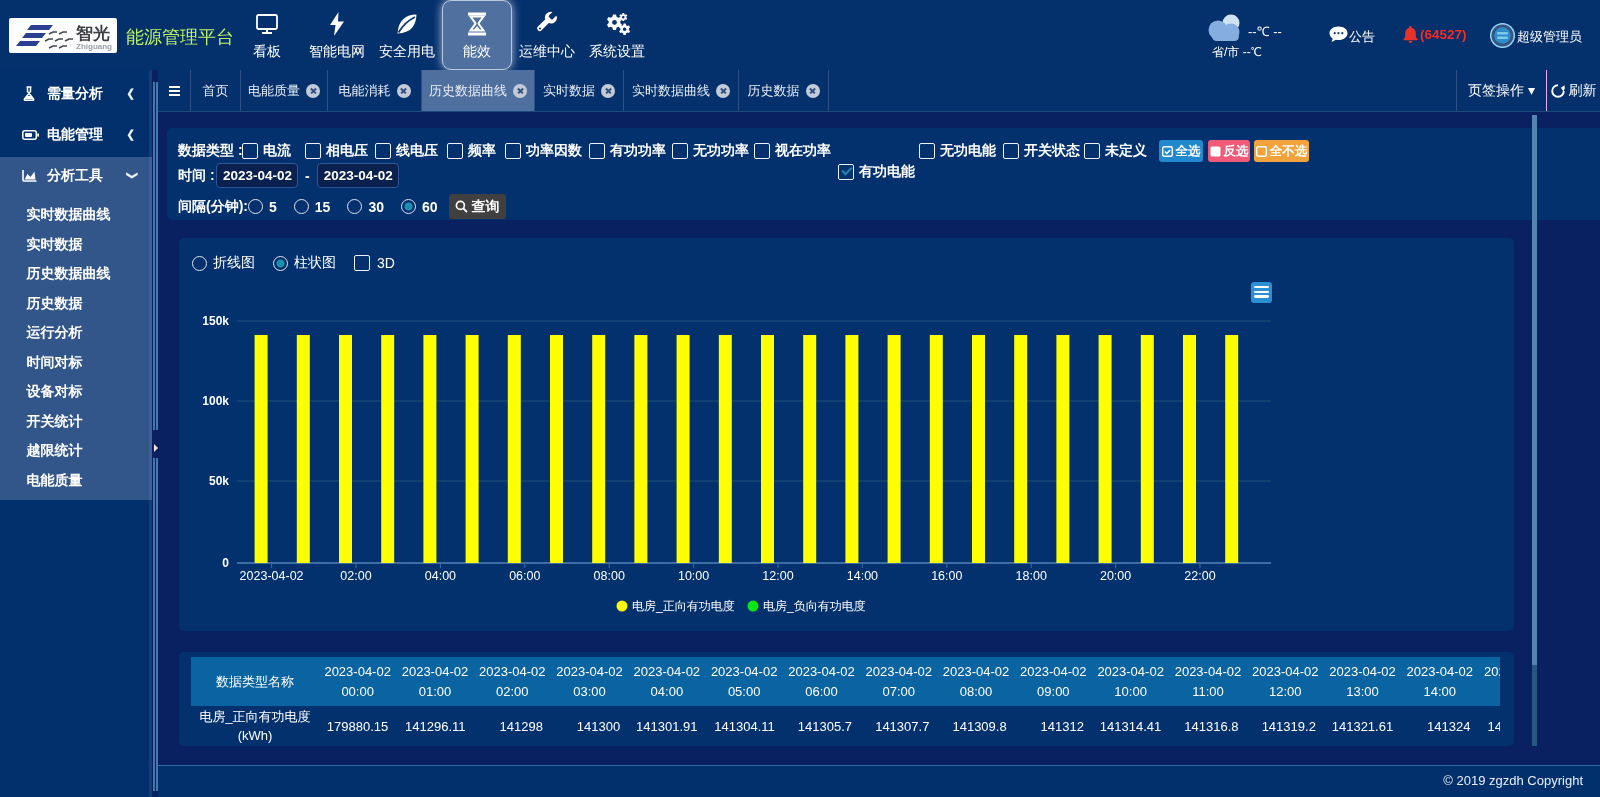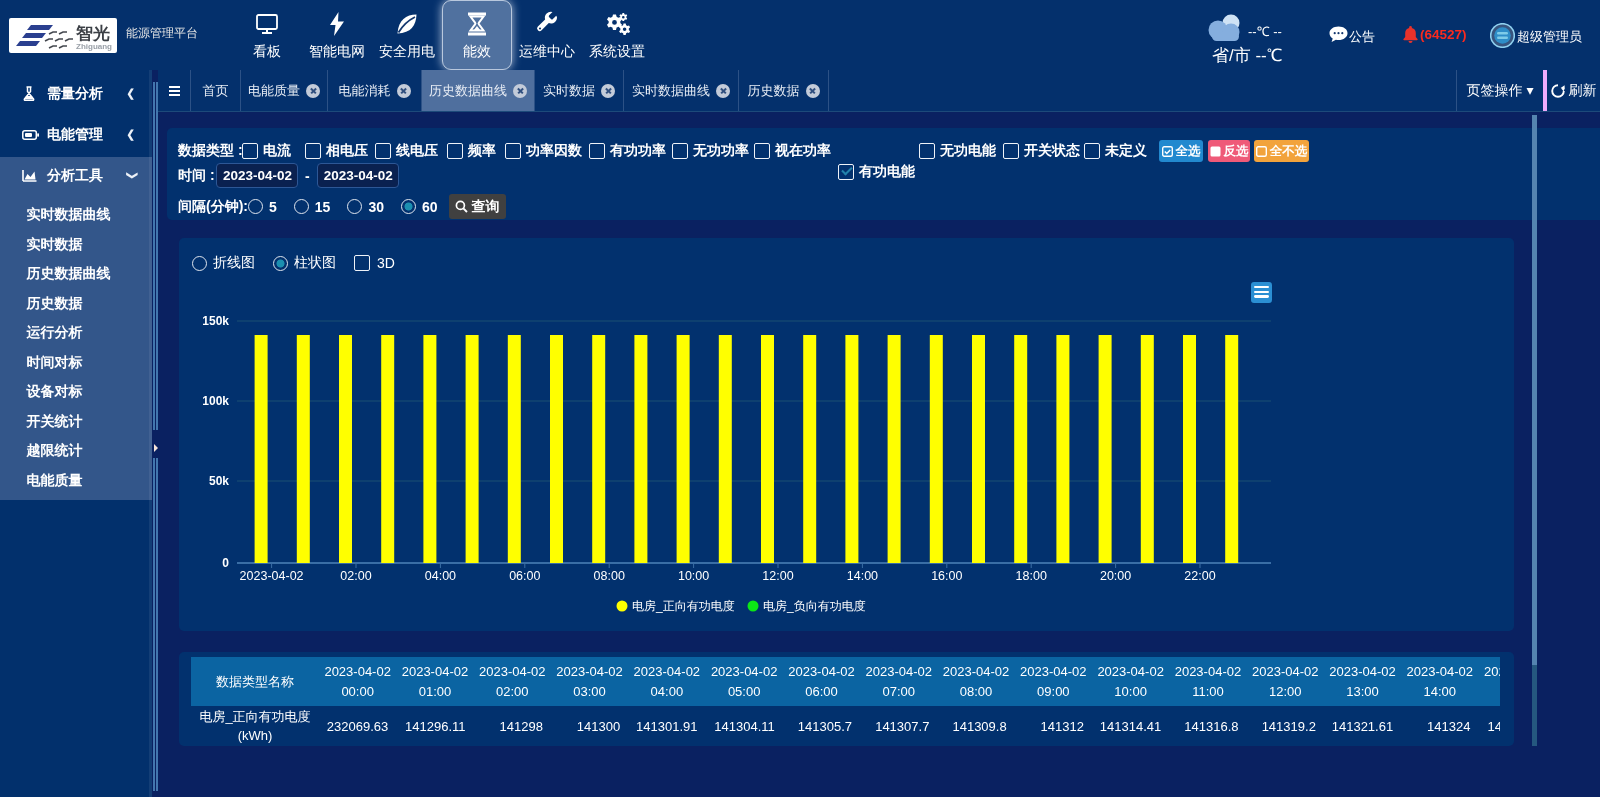--- a/index.html
+++ b/index.html
@@ -1,21 +1,21 @@
 <!DOCTYPE html>
 <html><head>
 <meta charset="utf-8">
 <style>
 *{margin:0;padding:0;box-sizing:border-box;}
 html,body{width:1600px;height:797px;overflow:hidden;}
 body{font-family:"Liberation Sans",sans-serif;position:relative;background:#0a2161;color:#fff;}
 
 .header{position:absolute;left:0;top:0;width:1600px;height:70px;background:#04306c;text-decoration:underline;}
 .logo{position:absolute;left:9px;top:18px;width:108px;height:35px;background:#fff;border-radius:2px;}
-.brand{position:absolute;left:126px;top:25px;font-size:12px;color:#e5e5e5;}
+.brand{position:absolute;left:126px;top:25px;font-size:18px;color:#bef264;}
 .nav{position:absolute;left:232px;top:0;height:70px;display:flex;}
 .nav .item{width:70px;height:70px;display:flex;flex-direction:column;align-items:center;justify-content:center;color:#fff;}
 .nav .item .ic{height:30px;display:flex;align-items:center;justify-content:center;}
 .nav .item .tx{font-size:14px;margin-top:4px;white-space:nowrap;}
 .nav .item.sel{background:#50719f;border:1px solid #b9c8dd;border-radius:9px;box-shadow:0 0 10px rgba(220,230,245,.8);}
 
 .sidebar{position:absolute;left:0;top:70px;width:152px;height:727px;background:#02306c;}
 .sidebar:after{content:"";position:absolute;right:0;top:0;width:3px;height:100%;background:rgba(255,255,255,0.07);}
 .smenu .m1{position:relative;height:41px;display:flex;align-items:center;color:#fff;font-size:14px;font-weight:bold;padding-left:9px;}
 .smenu .m1 .mic{width:17px;margin-left:13px;margin-right:8px;display:flex;}
@@ -33,21 +33,21 @@
 
 .tabbar{position:absolute;left:0;top:0;width:1442px;height:42px;background:#04306c;border-bottom:1px solid #1d4a7a;display:flex;align-items:stretch;font-size:14px;}
 .tabbar .burger{width:33px;display:flex;align-items:center;justify-content:center;border-right:1px solid #2c5186;}
 .tab{display:flex;align-items:center;padding:0 10px;border-right:1px solid #2c5186;color:#e8edf5;font-size:13px;white-space:nowrap;}
 .tab.act{background:#4f6f9e;}
 .tclose{display:inline-block;width:14px;height:14px;background:#c3cbd9;border-radius:50%;margin-left:6px;position:relative;}
 .tclose:before,.tclose:after{content:"";position:absolute;left:3.5px;top:6.2px;width:7px;height:1.6px;background:#31507f;}
 .tclose:before{transform:rotate(45deg);}
 .tclose:after{transform:rotate(-45deg);}
 .tabsp{flex:1;}
-.tabop{display:flex;align-items:center;justify-content:center;width:91px;border-left:1px solid #2c5186;border-right:4px solid #f0abfc;color:#fff;}
+.tabop{display:flex;align-items:center;justify-content:center;width:91px;border-left:1px solid #2c5186;border-right:1px solid #f0abfc;color:#fff;}
 .tabrf{display:flex;align-items:center;justify-content:center;width:53px;color:#fff;}
 
 .panel{position:absolute;background:#02316e;border-radius:5px;}
 .p-filter{left:9px;top:58px;width:1576px;height:92px;font-weight:bold;}
 .p-chart{left:21px;top:168px;width:1335px;height:393px;}
 .p-table{left:21px;top:582px;width:1335px;height:94px;}
 
 .frow{position:absolute;left:11px;display:flex;align-items:center;font-size:14px;color:#fff;white-space:nowrap;}
 .cb{display:inline-block;width:16px;height:16px;border:1.6px solid #eef2f8;border-radius:2px;margin-right:5px;position:relative;vertical-align:-3px;}
 .cbitem{margin-right:6.5px;display:flex;align-items:center;}
@@ -154,21 +154,21 @@
         <div class="tx">系统设置</div>
       </div>
   </div>
   <svg style="position:absolute;left:1205px;top:12px;" width="42" height="32" viewBox="0 0 42 32">
     <circle cx="26" cy="11" r="8.5" fill="#cfe2f4"></circle>
     <circle cx="13" cy="18" r="9.5" fill="#85aede"></circle>
     <circle cx="26" cy="20" r="8.5" fill="#85aede"></circle>
     <rect x="7" y="20" width="27" height="9" rx="4.5" fill="#85aede"></rect>
   </svg>
   <div style="position:absolute;left:1248px;top:22px;font-size:13px;">--℃ --</div>
-  <div style="position:absolute;left:1212px;top:44px;font-size:17px;">省/市 --℃</div>
+  <div style="position:absolute;left:1212px;top:44px;font-size:12px;">省/市 --℃</div>
   <svg style="position:absolute;left:1329px;top:26px;" width="19" height="17" viewBox="0 0 19 17">
       <path d="M9.5 0.5 C4.3 0.5 0.5 3.4 0.5 7.2 c0 2.2 1.2 4.1 3.2 5.3 L2.6 16 l4.3 -2.3 c.8 .2 1.7 .3 2.6 .3 c5.2 0 9 -2.9 9 -6.8 S14.7 0.5 9.5 0.5 Z" fill="#fff"></path>
       <g fill="#14386f">
         <circle cx="5.7" cy="7.2" r="1.1"></circle>
         <circle cx="9.5" cy="7.2" r="1.1"></circle>
         <circle cx="13.3" cy="7.2" r="1.1"></circle>
       </g>
     </svg>
   <div style="position:absolute;left:1349px;top:28px;font-size:13px;">公告</div>
   <svg style="position:absolute;left:1403px;top:26px;" width="15" height="17" viewBox="0 0 15 17">
@@ -428,21 +428,21 @@
               <th style="width:77.3px;">2023-04-02<br>09:00</th>
               <th style="width:77.3px;">2023-04-02<br>10:00</th>
               <th style="width:77.3px;">2023-04-02<br>11:00</th>
               <th style="width:77.3px;">2023-04-02<br>12:00</th>
               <th style="width:77.3px;">2023-04-02<br>13:00</th>
               <th style="width:77.3px;">2023-04-02<br>14:00</th>
               <th style="width:77.3px;">2023-04-02<br>15:00</th>
             </tr>
             <tr>
               <td class="c0">电房_正向有功电度<br>(kWh)</td>
-              <td>232069.63</td>
+              <td>179880.15</td>
               <td>141296.11</td>
               <td>141298</td>
               <td>141300</td>
               <td>141301.91</td>
               <td>141304.11</td>
               <td>141305.7</td>
               <td>141307.7</td>
               <td>141309.8</td>
               <td>141312</td>
               <td>141314.41</td>
@@ -453,13 +453,14 @@
               <td>141326.11</td>
             </tr>
           </tbody>
         </table>
       </div>
   </div>
   <div class="sbar">
       <div class="th1"></div>
       <div class="th2"></div>
     </div>
+  <div class="footer">© 2019 zgzdh Copyright</div>
 </div>
 
 </body></html>

